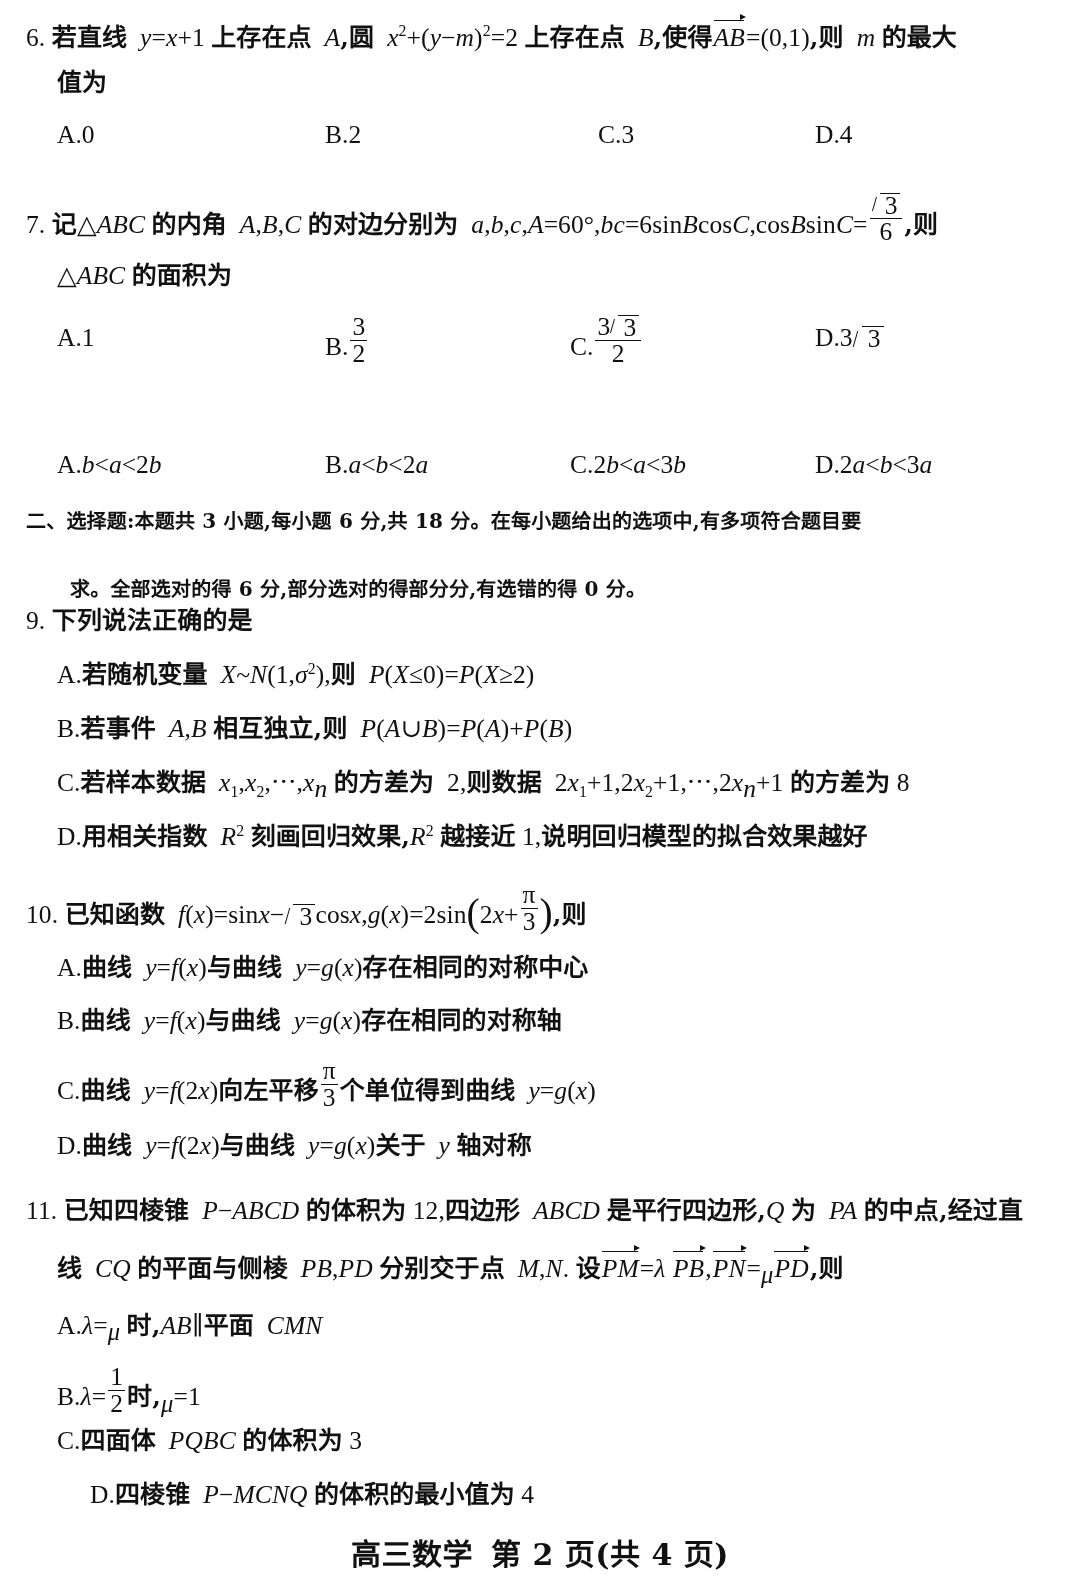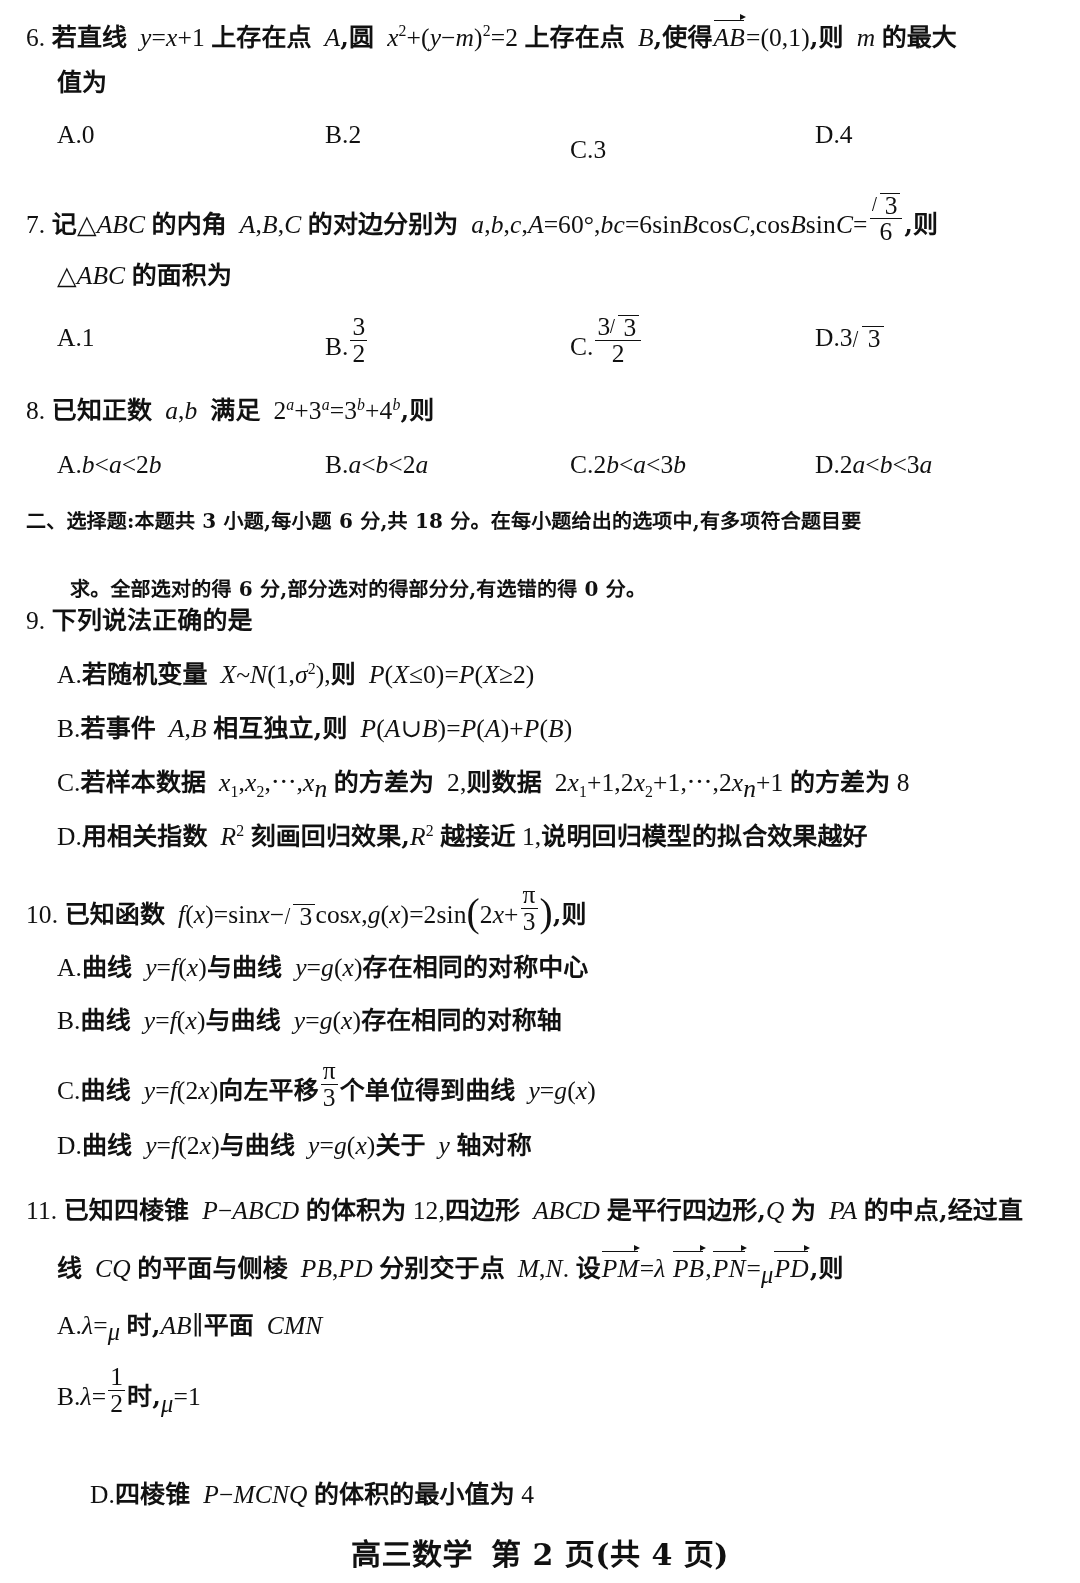--- a/index.html
+++ b/index.html
@@ -196,21 +196,21 @@
     <span class="mi">&nbsp;m&nbsp;</span><span class="cn">的最大</span>
   </div>
   <div class="qline indent-body cn" style="top:70px;">值为</div>
 
   <div class="opt col-a" style="top:122px;">
     <span class="mn">A.</span><span class="mn">0</span>
   </div>
   <div class="opt col-b" style="top:122px;">
     <span class="mn">B.</span><span class="mn">2</span>
   </div>
-  <div class="opt col-c" style="top:137px;">
+  <div class="opt col-c" style="top:122px;margin-left:28px;">
     <span class="mn">C.</span><span class="mn">3</span>
   </div>
   <div class="opt col-d" style="top:122px;">
     <span class="mn">D.</span><span class="mn">4</span>
   </div>
 
   <div class="qline indent-num" style="top:196px;">
     <span class="mn">7.</span>
     <span class="cn">记</span><span class="mn">△</span><span class="mi">ABC</span>
     <span class="cn">的内角</span>
@@ -228,27 +228,20 @@
   <div class="opt col-b" style="top:318px;">
     <span class="mn">B.</span><span class="frac"><span class="num mn">3</span><span class="den mn">2</span></span>
   </div>
   <div class="opt col-c" style="top:318px;">
     <span class="mn">C.</span><span class="frac"><span class="num"><span class="mn">3</span><span class="sqrt"><span class="mn">3</span></span></span><span class="den mn">2</span></span>
   </div>
   <div class="opt col-d" style="top:325px;">
     <span class="mn">D.</span><span class="mn">3</span><span class="sqrt"><span class="mn">3</span></span>
   </div>
 
-  <div class="qline indent-num" style="top:398px;">
-    <span class="mn">8.</span>
-    <span class="cn">已知正数</span>
-    <span class="mi">&nbsp;a</span><span class="mn">,</span><span class="mi">b</span>&nbsp;
-    <span class="cn">满足</span>
-    <span class="mn">&nbsp;2</span><sup class="exp">a</sup><span class="mn">+3</span><sup class="exp">a</sup><span class="mn">=3</span><sup class="exp">b</sup><span class="mn">+4</span><sup class="exp">b</sup><span class="cn">,则</span>
-  </div>
 
   <div class="opt col-a" style="top:452px;">
     <span class="mn">A.</span><span class="mi">b</span><span class="mn">&lt;</span><span class="mi">a</span><span class="mn">&lt;2</span><span class="mi">b</span>
   </div>
   <div class="opt col-b" style="top:452px;">
     <span class="mn">B.</span><span class="mi">a</span><span class="mn">&lt;</span><span class="mi">b</span><span class="mn">&lt;2</span><span class="mi">a</span>
   </div>
   <div class="opt col-c" style="top:452px;">
     <span class="mn">C.</span><span class="mn">2</span><span class="mi">b</span><span class="mn">&lt;</span><span class="mi">a</span><span class="mn">&lt;3</span><span class="mi">b</span>
   </div>
@@ -335,20 +328,24 @@
 
   <div class="qline indent-body" style="top:1313px;">
     <span class="mn">A.</span><span class="mi">λ</span><span class="mn">=</span><sub class="sb"><span class="mi" style="font-size:1.55em;">μ</span></sub>&nbsp;<span class="cn">时,</span><span class="mi">AB</span><span class="mn">∥</span><span class="cn">平面</span>
     <span class="mi">&nbsp;CMN</span>
   </div>
 
   <div class="qline indent-body" style="top:1368px;">
     <span class="mn">B.</span><span class="mi">λ</span><span class="mn">=</span><span class="frac"><span class="num mn">1</span><span class="den mn">2</span></span><span class="cn">时,</span><sub class="sb"><span class="mi" style="font-size:1.55em;">μ</span></sub><span class="mn">=1</span>
   </div>
 
+  <div class="qline indent-body" style="top:1428px;">
+    <span class="mn">C.</span><span class="cn">四面体</span>
+    <span class="mi">&nbsp;PQBC&nbsp;</span><span class="cn">的体积为</span><span class="mn">&nbsp;3</span>
+  </div>
 
   <div class="qline indent-body" style="top:1482px;margin-left:33px;">
     <span class="mn">D.</span><span class="cn">四棱锥</span>
     <span class="mi">&nbsp;P</span><span class="mn">−</span><span class="mi">MCNQ</span>&nbsp;<span class="cn">的体积的最小值为</span><span class="mn">&nbsp;4</span>
   </div>
 
   <div class="footer" style="top:1530px;">
     <span>高三数学</span><span class="gap"></span><span>第 2 页(共 4 页)</span>
   </div>
 

